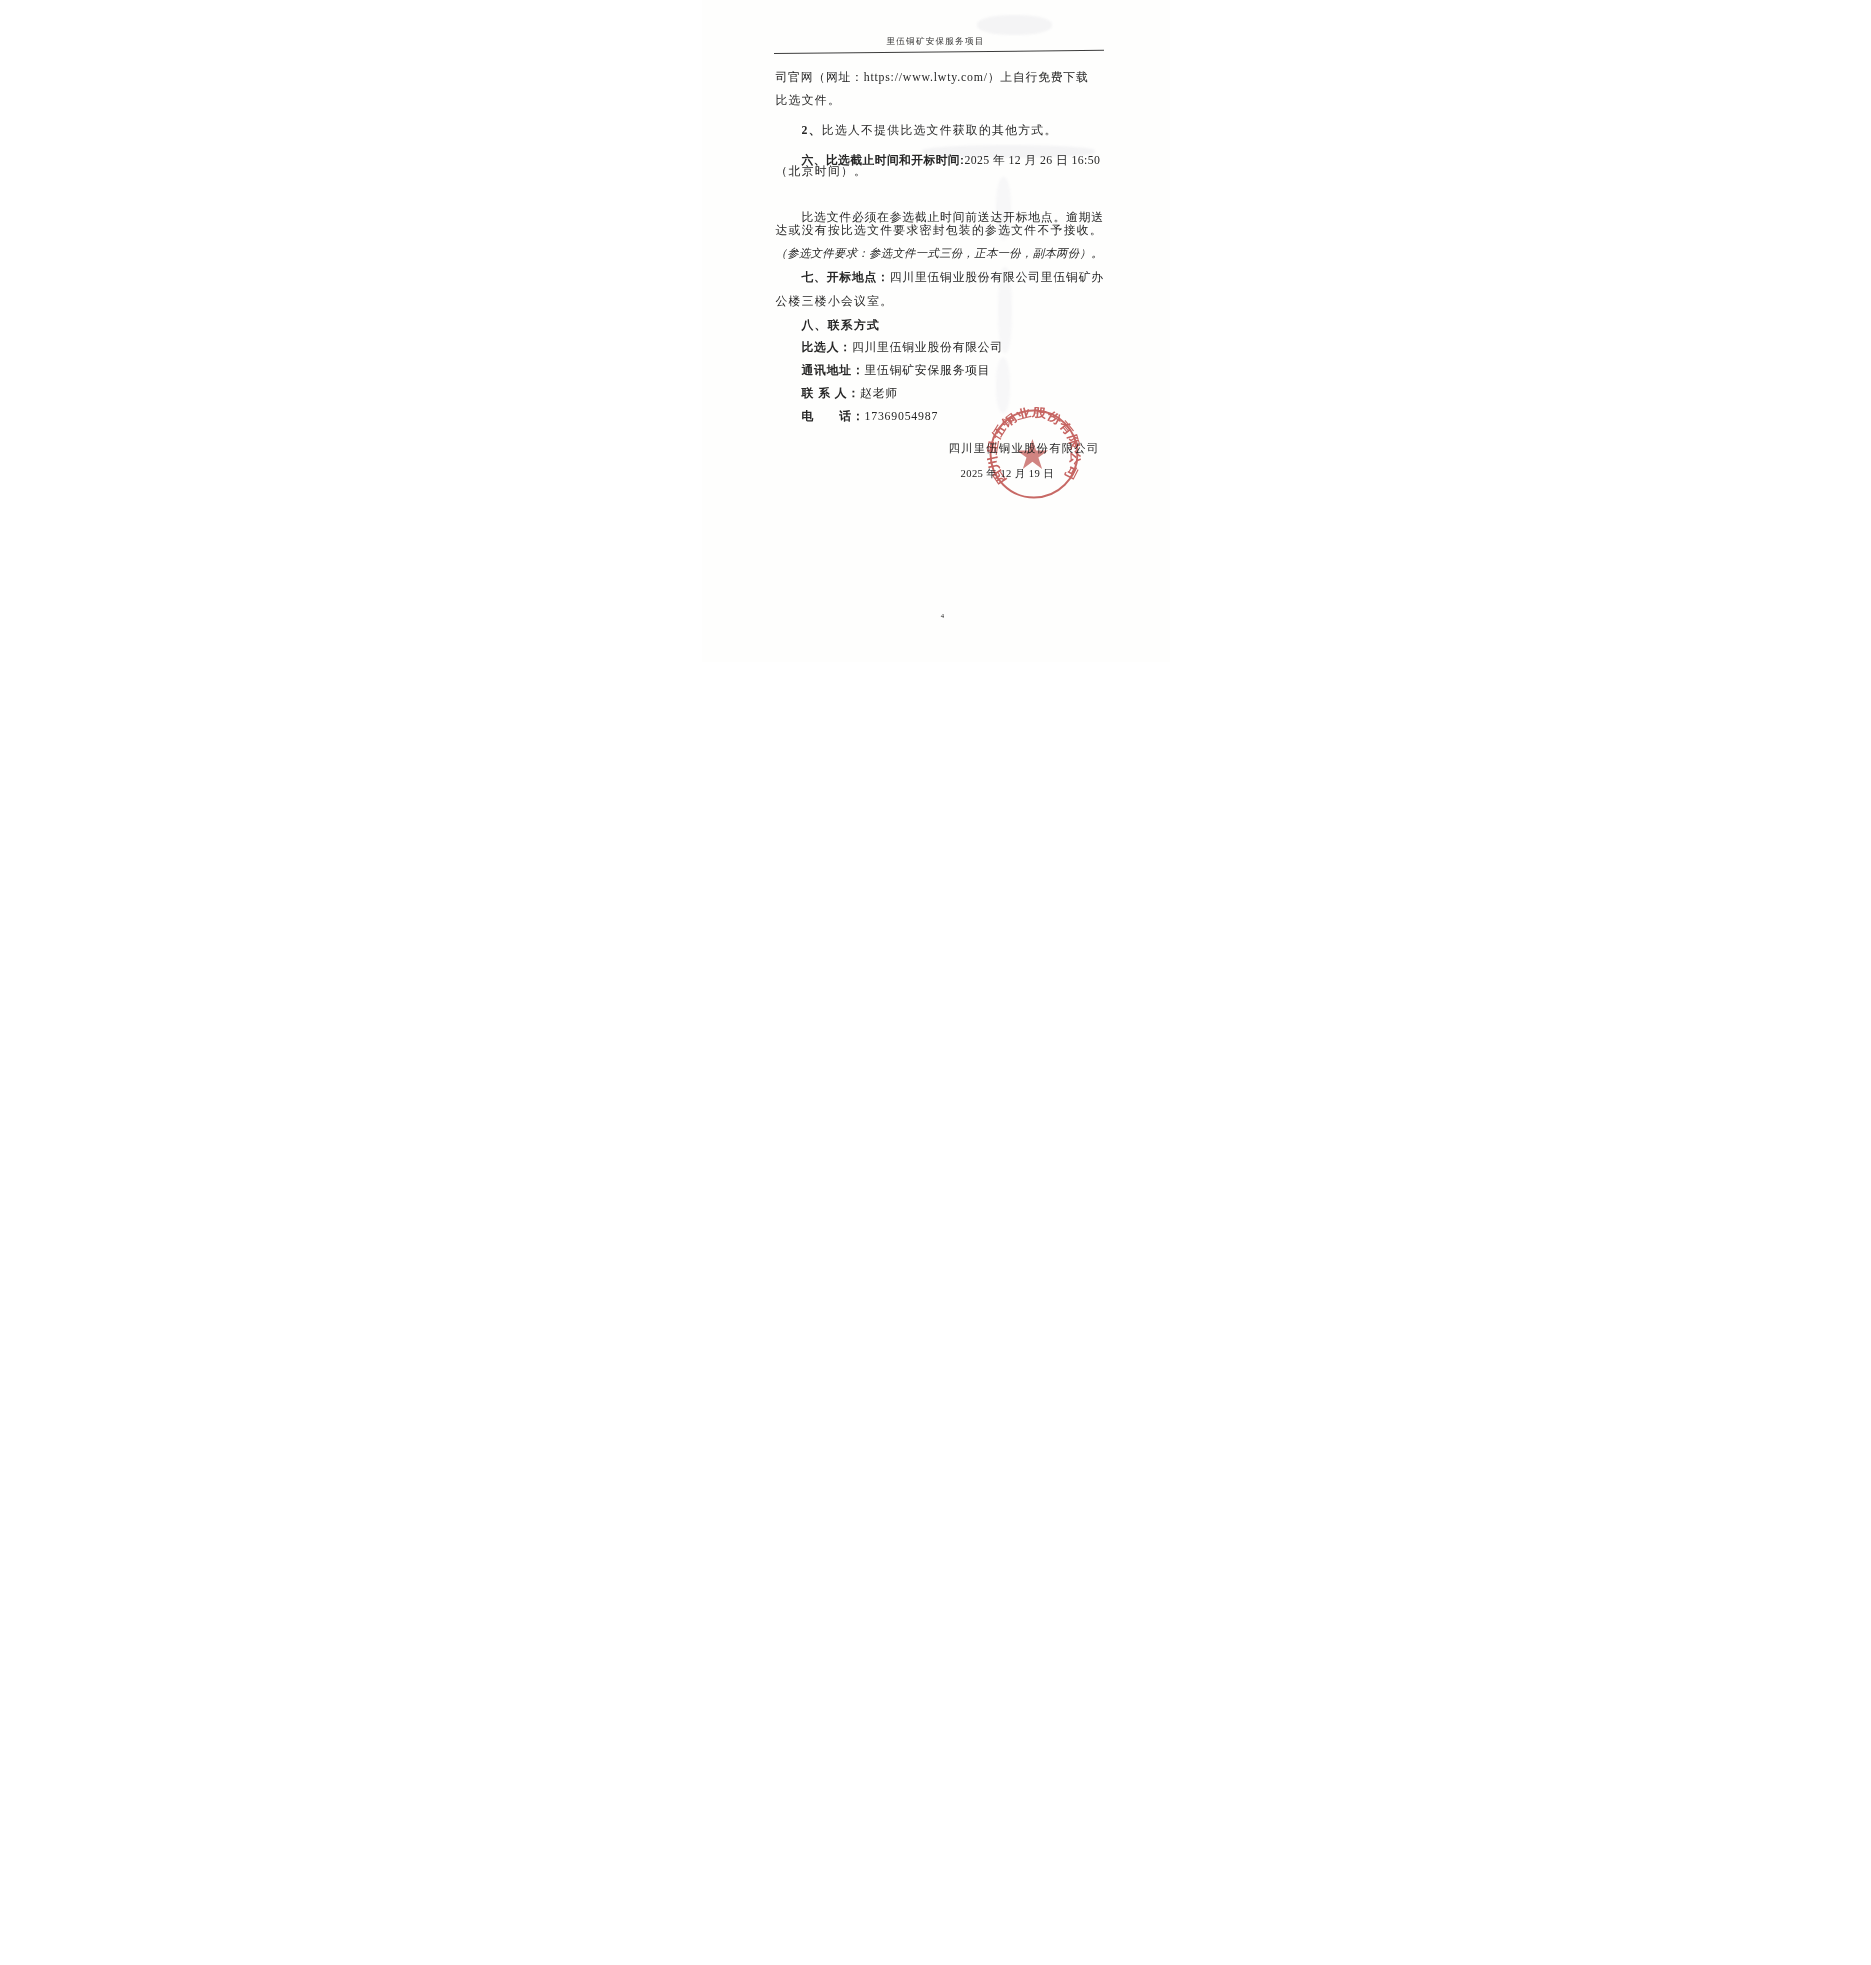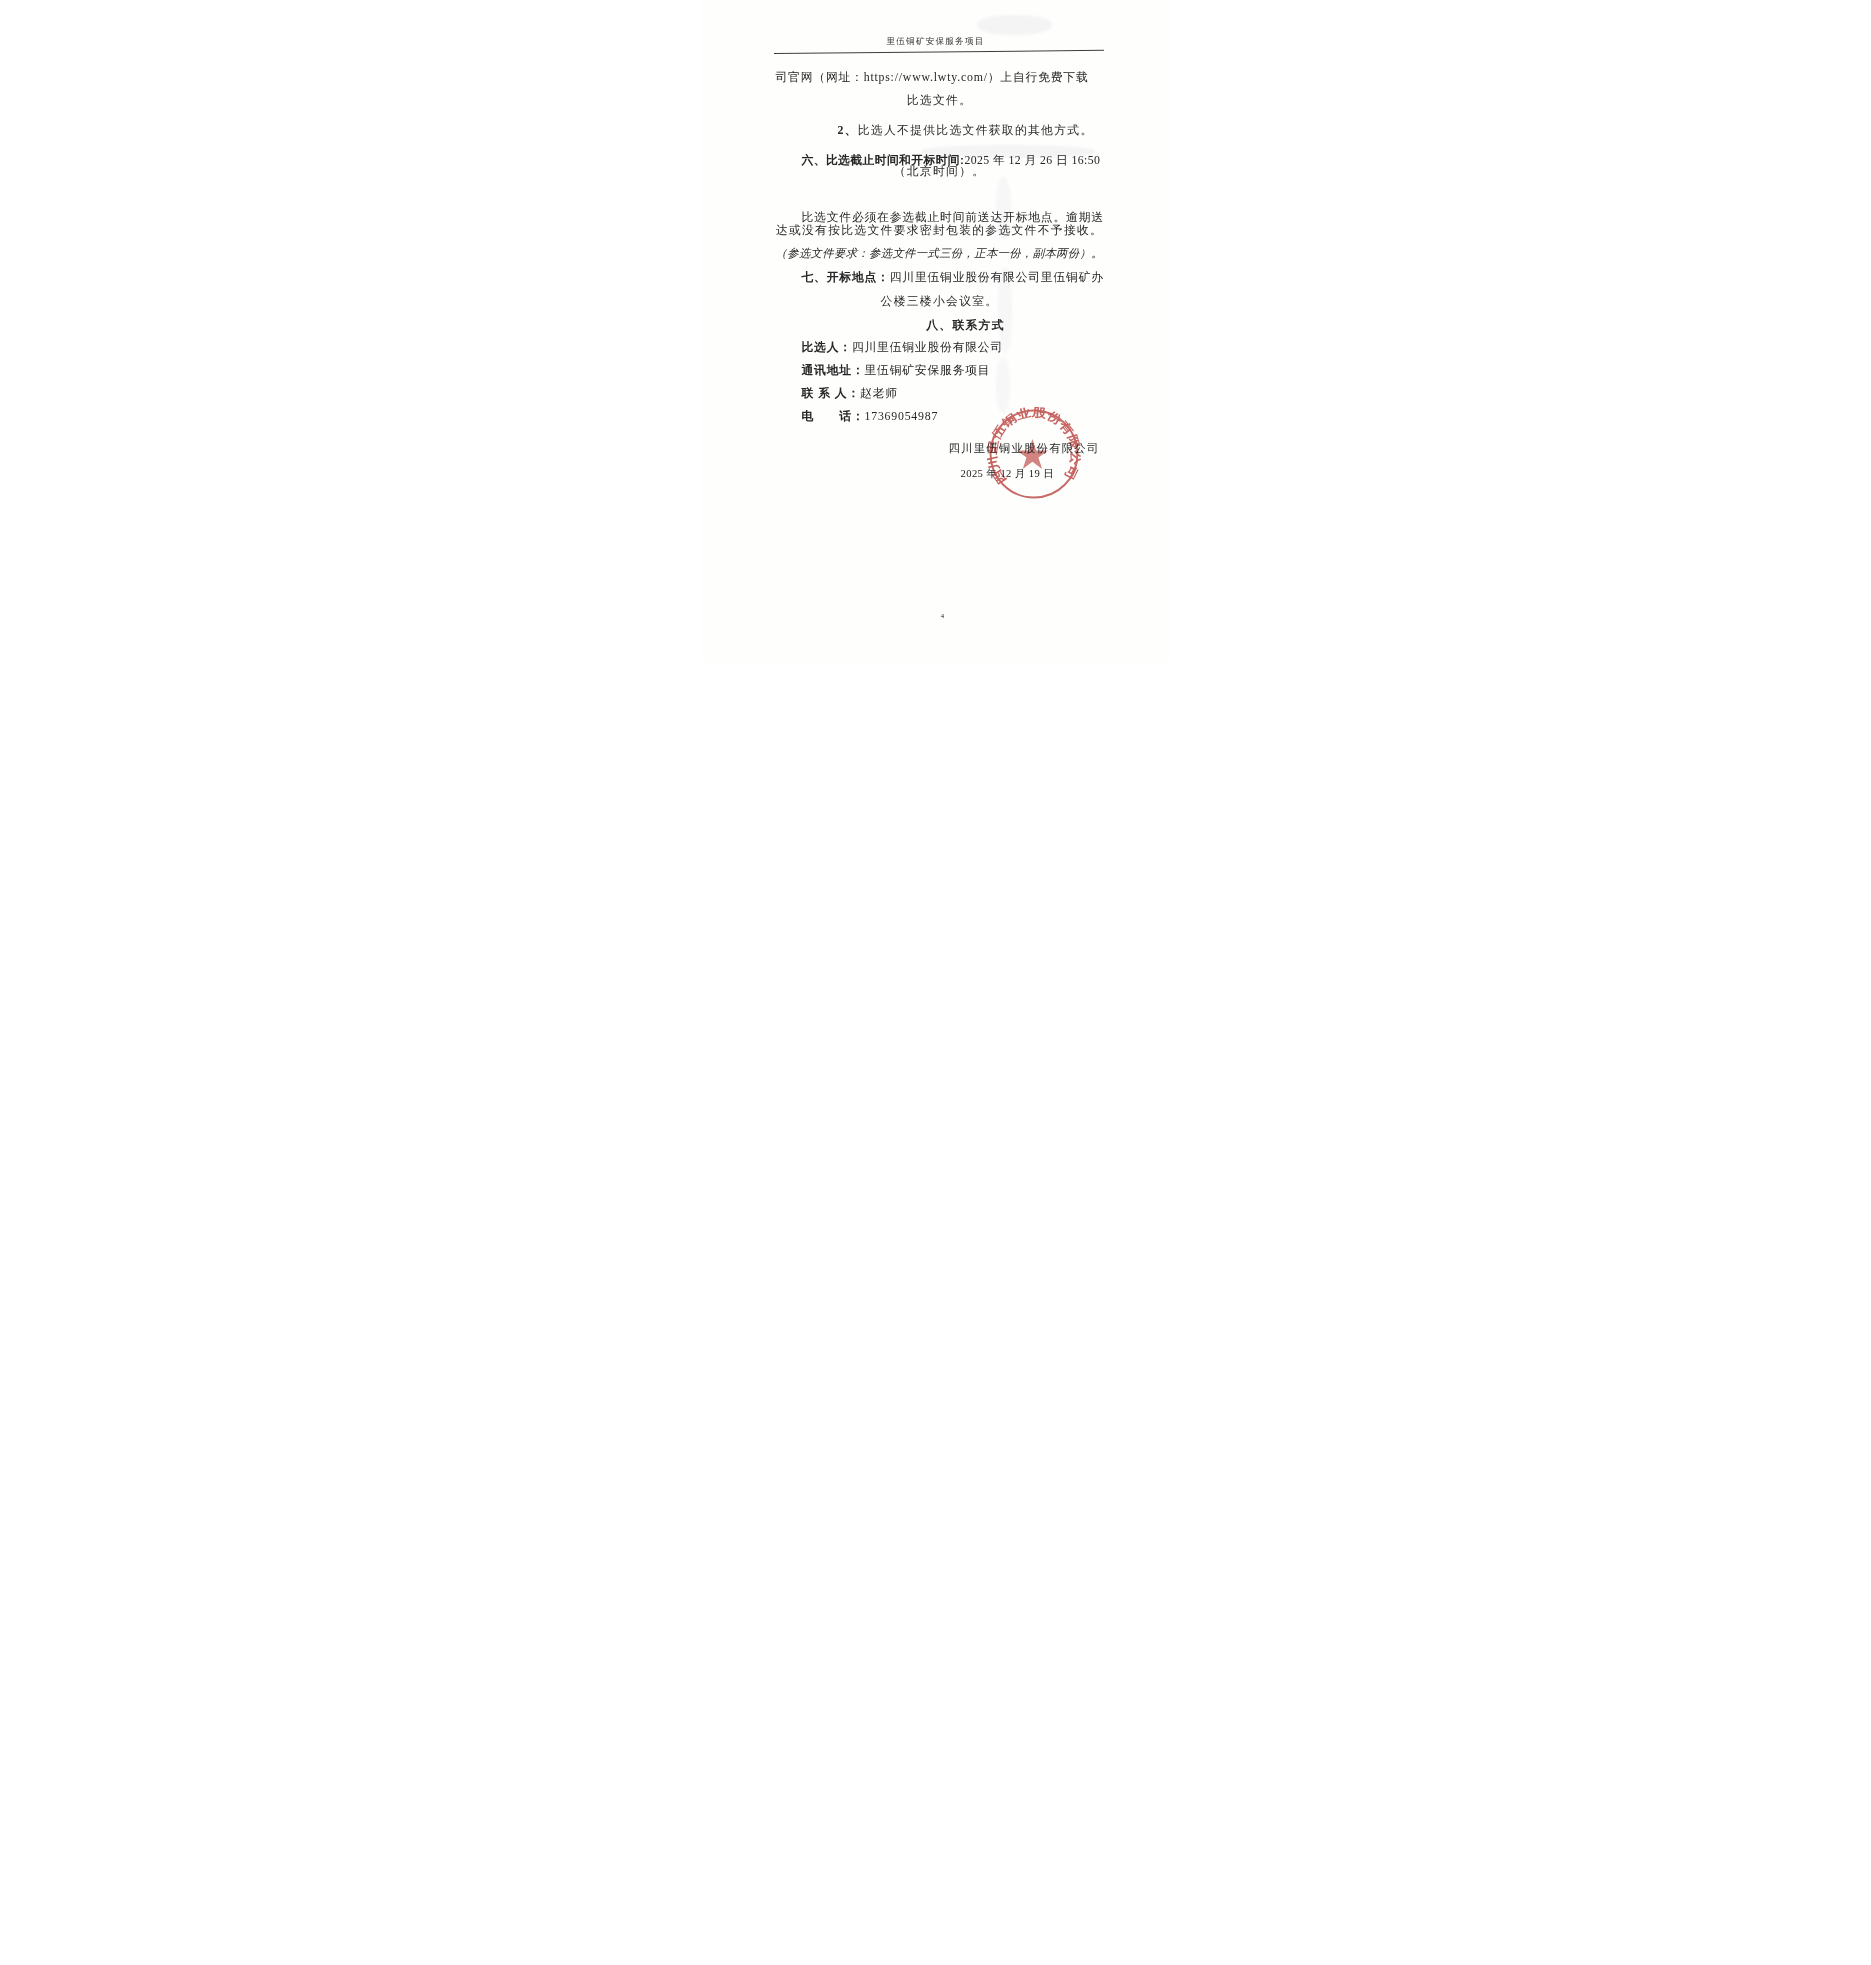--- a/index.html
+++ b/index.html
@@ -17,21 +17,21 @@
     position:absolute;left:72px;top:53px;width:330px;height:1.2px;
     background:#3c3c3c;transform:rotate(-0.55deg);transform-origin:left center;
   }
   .line{
     position:absolute;left:74px;width:328px;font-size:11.8px;line-height:1.3;
     white-space:nowrap;color:#262626;
   }
   .indent{padding-left:26px;}
   .ls1{letter-spacing:0.4px;}
   .ls2{letter-spacing:0.8px;}
-  .ls3{letter-spacing:1.3px;text-align:center;}
+  .ls3{letter-spacing:1.3px;}
   .tight{font-size:11.4px;letter-spacing:0.3px;font-style:italic;}
   .lab{font-weight:700;}
   .sans{font-family:"Liberation Sans","DejaVu Sans",sans-serif;}
   .serifb{font-family:"Liberation Serif","DejaVu Serif",serif;font-weight:700;}
   .sig-company{
     position:absolute;left:236px;top:441px;width:173px;text-align:center;
     font-size:11.4px;letter-spacing:1.2px;color:#1e1e1e;z-index:3;
   }
   .sig-date{
     position:absolute;left:259px;top:467px;width:130px;

